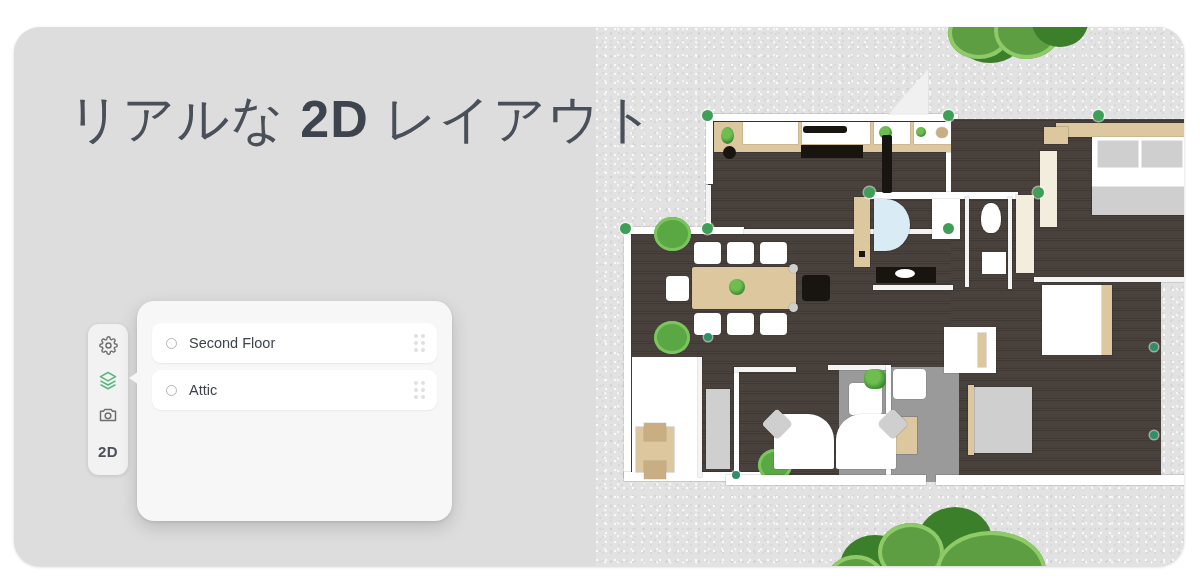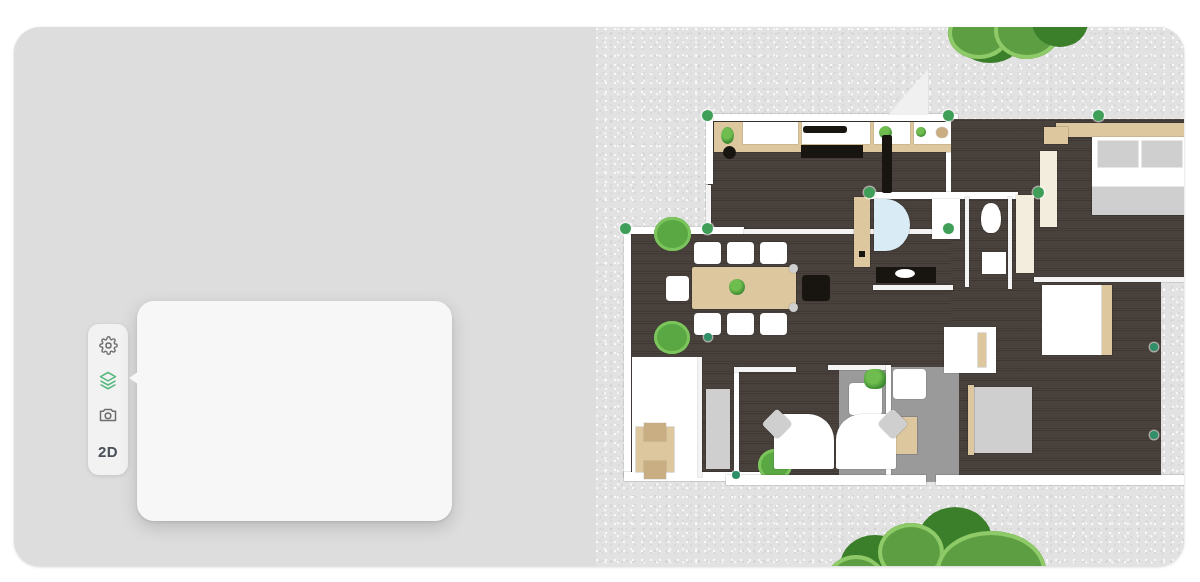--- a/index.html
+++ b/index.html
@@ -322,20 +322,23 @@
 
       <div class="tree" style="left:230px;top:478px;width:230px;height:104px;">
         <i class="dk" style="left:92px;top:2px;width:74px;height:66px;"></i>
         <i class="dk" style="left:14px;top:30px;width:70px;height:62px;"></i>
         <i class="md" style="left:52px;top:18px;width:66px;height:58px;"></i>
         <i class="md" style="left:0px;top:50px;width:60px;height:54px;"></i>
         <i class="md" style="left:110px;top:26px;width:110px;height:80px;"></i>
       </div>
     </div>
 
+    <div class="headline">
+      <span>リアルな </span><b>2D</b><span> レイアウト</span>
+    </div>
 
     <div class="toolbar">
       <div class="tbtn">
         <span>
           <svg width="19" height="19" viewBox="0 0 24 24" fill="none" stroke="currentColor" stroke-width="1.8">
             <circle cx="12" cy="12" r="3.2"></circle>
             <path d="M19.4 15a1.6 1.6 0 0 0 .32 1.77l.06.06a2 2 0 1 1-2.83 2.83l-.06-.06a1.6 1.6 0 0 0-1.77-.32 1.6 1.6 0 0 0-1 1.47V21a2 2 0 0 1-4 0v-.1A1.6 1.6 0 0 0 9 19.4a1.6 1.6 0 0 0-1.77.32l-.06.06a2 2 0 1 1-2.83-2.83l.06-.06A1.6 1.6 0 0 0 4.72 15a1.6 1.6 0 0 0-1.47-1H3a2 2 0 0 1 0-4h.1A1.6 1.6 0 0 0 4.6 9a1.6 1.6 0 0 0-.32-1.77l-.06-.06a2 2 0 1 1 2.83-2.83l.06.06A1.6 1.6 0 0 0 9 4.72h.08A1.6 1.6 0 0 0 10.08 3.25V3a2 2 0 0 1 4 0v.1a1.6 1.6 0 0 0 1 1.47 1.6 1.6 0 0 0 1.77-.32l.06-.06a2 2 0 1 1 2.83 2.83l-.06.06A1.6 1.6 0 0 0 19.4 9v.08a1.6 1.6 0 0 0 1.47 1H21a2 2 0 0 1 0 4h-.1a1.6 1.6 0 0 0-1.5 1z"></path>
           </svg>
         </span>
       </div>
@@ -357,17 +360,41 @@
         </span>
       </div>
       <div class="tbtn txt">
         <span>2D</span>
       </div>
     </div>
 
     <div class="panel">
 
       <div class="rows">
+        <div class="row">
+          <span class="dot"></span>
+          <span class="rlabel">Second Floor</span>
+          <span class="grip">
+              <s></s>
+              <s></s>
+              <s></s>
+              <s></s>
+              <s></s>
+              <s></s>
+            </span>
+        </div>
+        <div class="row">
+          <span class="dot"></span>
+          <span class="rlabel">Attic</span>
+          <span class="grip">
+              <s></s>
+              <s></s>
+              <s></s>
+              <s></s>
+              <s></s>
+              <s></s>
+            </span>
+        </div>
       </div>
     </div>
 
   </div>
 </div>
 
 </body></html>

